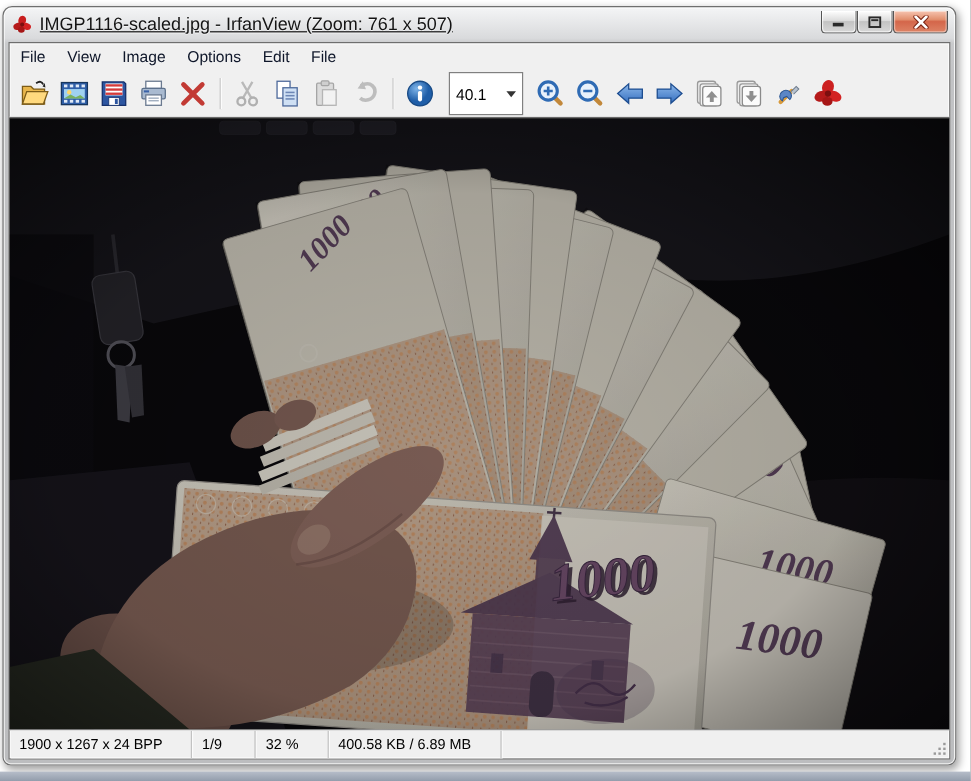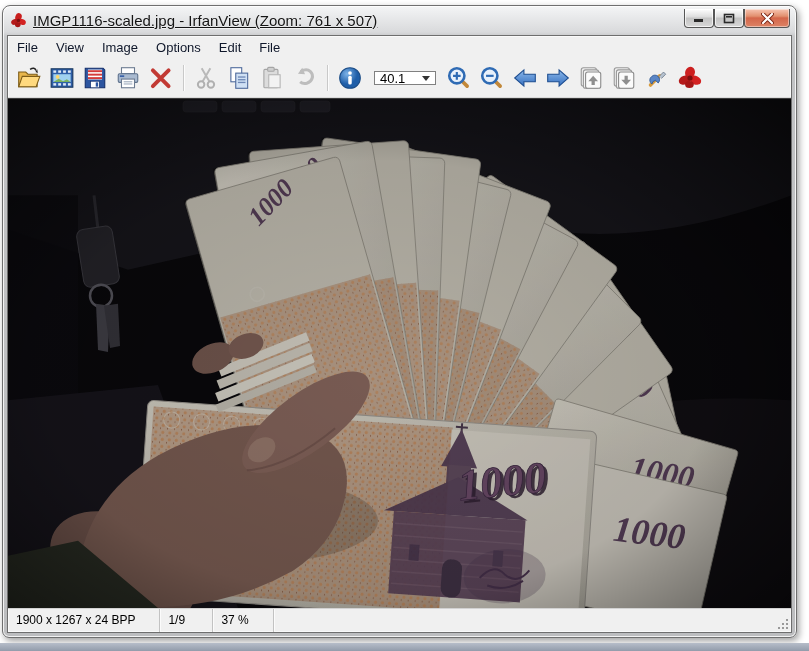--- a/index.html
+++ b/index.html
@@ -29,21 +29,21 @@
   .client{position:absolute;left:4px;right:4px;top:29px;bottom:4px;
        border:1px solid #6e6e6e;background:#f0f0f0;display:flex;flex-direction:column;
        box-shadow:inset 0 0 0 1px #fafafa;}
   .menubar{height:23px;display:flex;align-items:center;padding-left:0;font-size:13px;color:#0f172a;}
   .menu-item{padding:3px 9px;cursor:default;}
   .toolbar{height:38px;display:flex;align-items:center;padding-left:6px;
        border-bottom:1px solid #dadada;}
   .tbtn{width:30px;height:30px;display:flex;align-items:center;justify-content:center;
        margin-right:3px;border-radius:3px;}
   .tsep{width:1px;height:26px;background:#c9c9c9;border-right:1px solid #fcfcfc;margin:0 6px 0 4px;}
-  .combo{width:62px;height:14px;box-sizing:border-box;border:1px solid #808080;background:#fff;
+  .combo{width:62px;height:36px;box-sizing:border-box;border:1px solid #808080;background:#fff;
        display:flex;align-items:center;font-size:13px;color:#000;padding:0 5px;margin:0 8px 0 6px;}
   .combo .val{flex:1;}
   .combo .arr{width:0;height:0;border-left:4px solid transparent;border-right:4px solid transparent;
        border-top:5px solid #333;}
   .canvas{flex:1;background:#000;position:relative;overflow:hidden;border-top:1px solid #3c3c3c;}
   .canvas svg{display:block;width:100%;height:100%;}
   
   .statusbar{height:23px;display:flex;align-items:stretch;font-size:12px;color:#000;
        border-top:1px solid #d2d2d2;position:relative;}
   .seg{padding:4px 24px 0 8px;border-right:1px solid #c2c2c2;box-shadow:1px 0 0 #fbfbfb;
@@ -488,21 +488,22 @@
         </g>
 
         <rect width="783" height="507" fill="#1a1016" opacity=".12"></rect>
         <rect width="783" height="507" fill="url(#vig)"></rect>
       </svg>
     </div>
 
     <div class="statusbar">
       <span class="seg" style="min-width:116px">1900 x 1267 x 24 BPP</span>
       <span class="seg" style="min-width:20px">1/9</span>
-      <span class="seg" style="min-width:26px">37 %</span>
+      <span class="seg" style="min-width:26px">32 %</span>
+      <span class="seg" style="min-width:102px">400.58 KB / 6.89 MB</span>
       <span class="seg fill"></span>
       <svg class="grip" width="13" height="13">
         <rect x="9" y="1" width="2" height="2" fill="#999"></rect>
           <rect x="9" y="5" width="2" height="2" fill="#999"></rect>
         <rect x="9" y="9" width="2" height="2" fill="#999"></rect>
           <rect x="5" y="5" width="2" height="2" fill="#999"></rect>
         <rect x="5" y="9" width="2" height="2" fill="#999"></rect>
           <rect x="1" y="9" width="2" height="2" fill="#999"></rect>
       </svg>
     </div>

